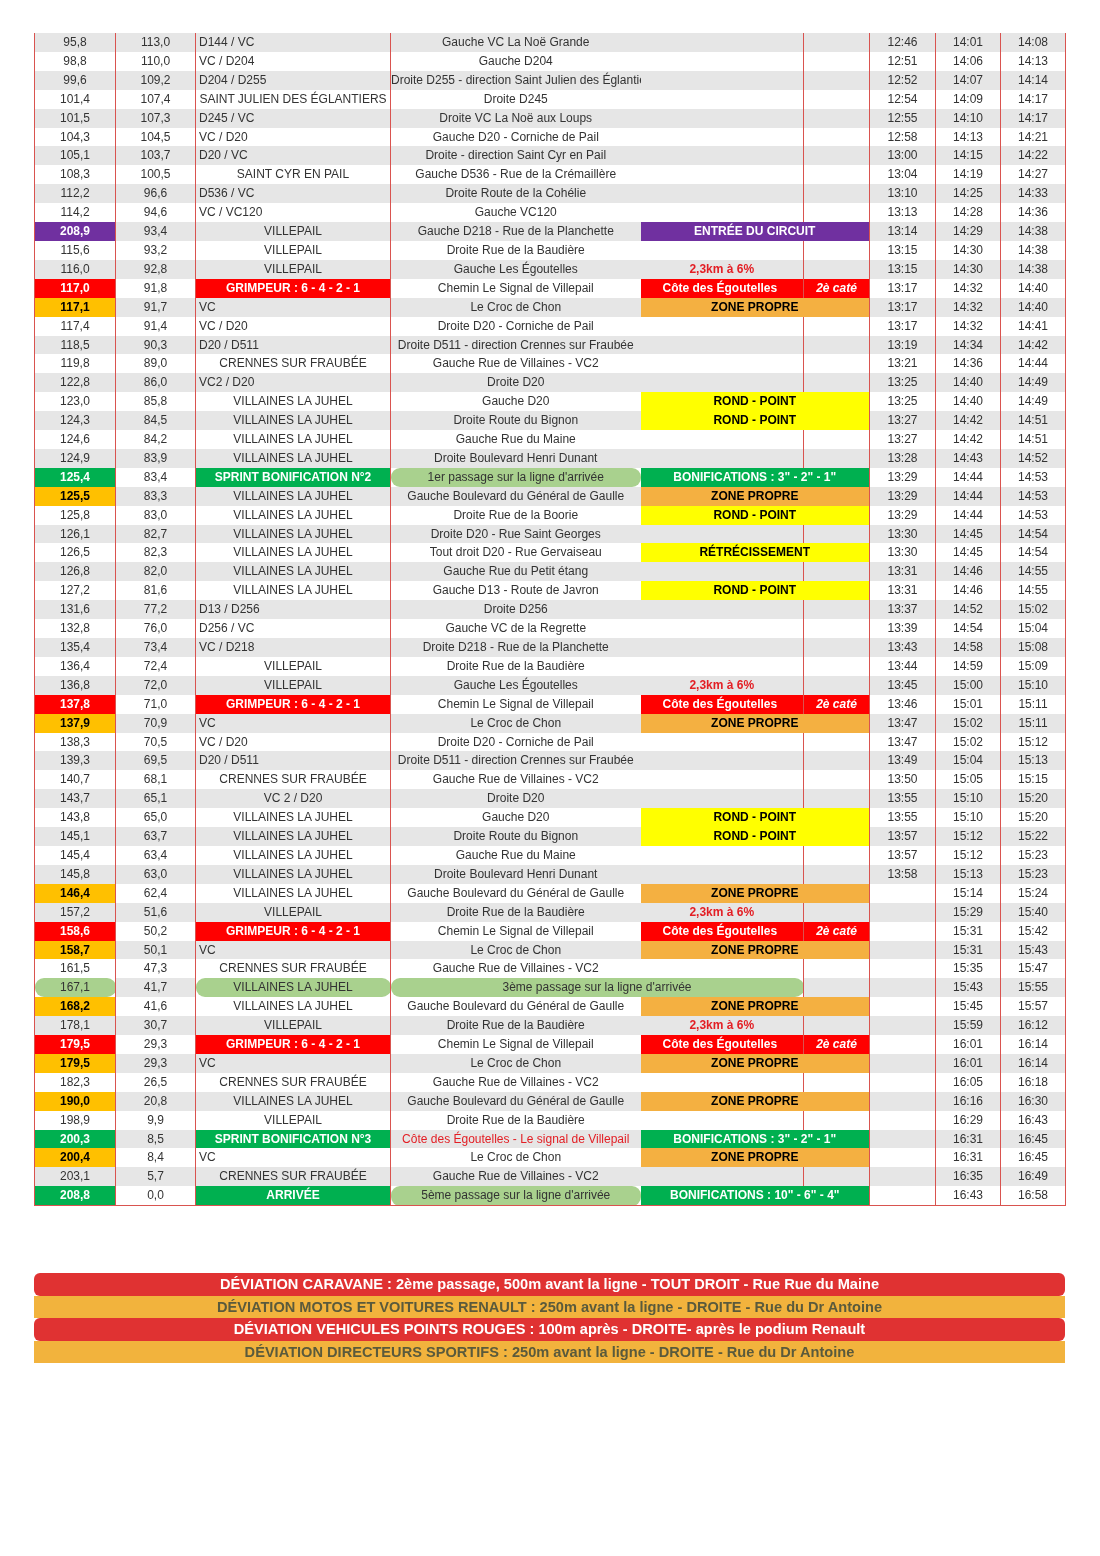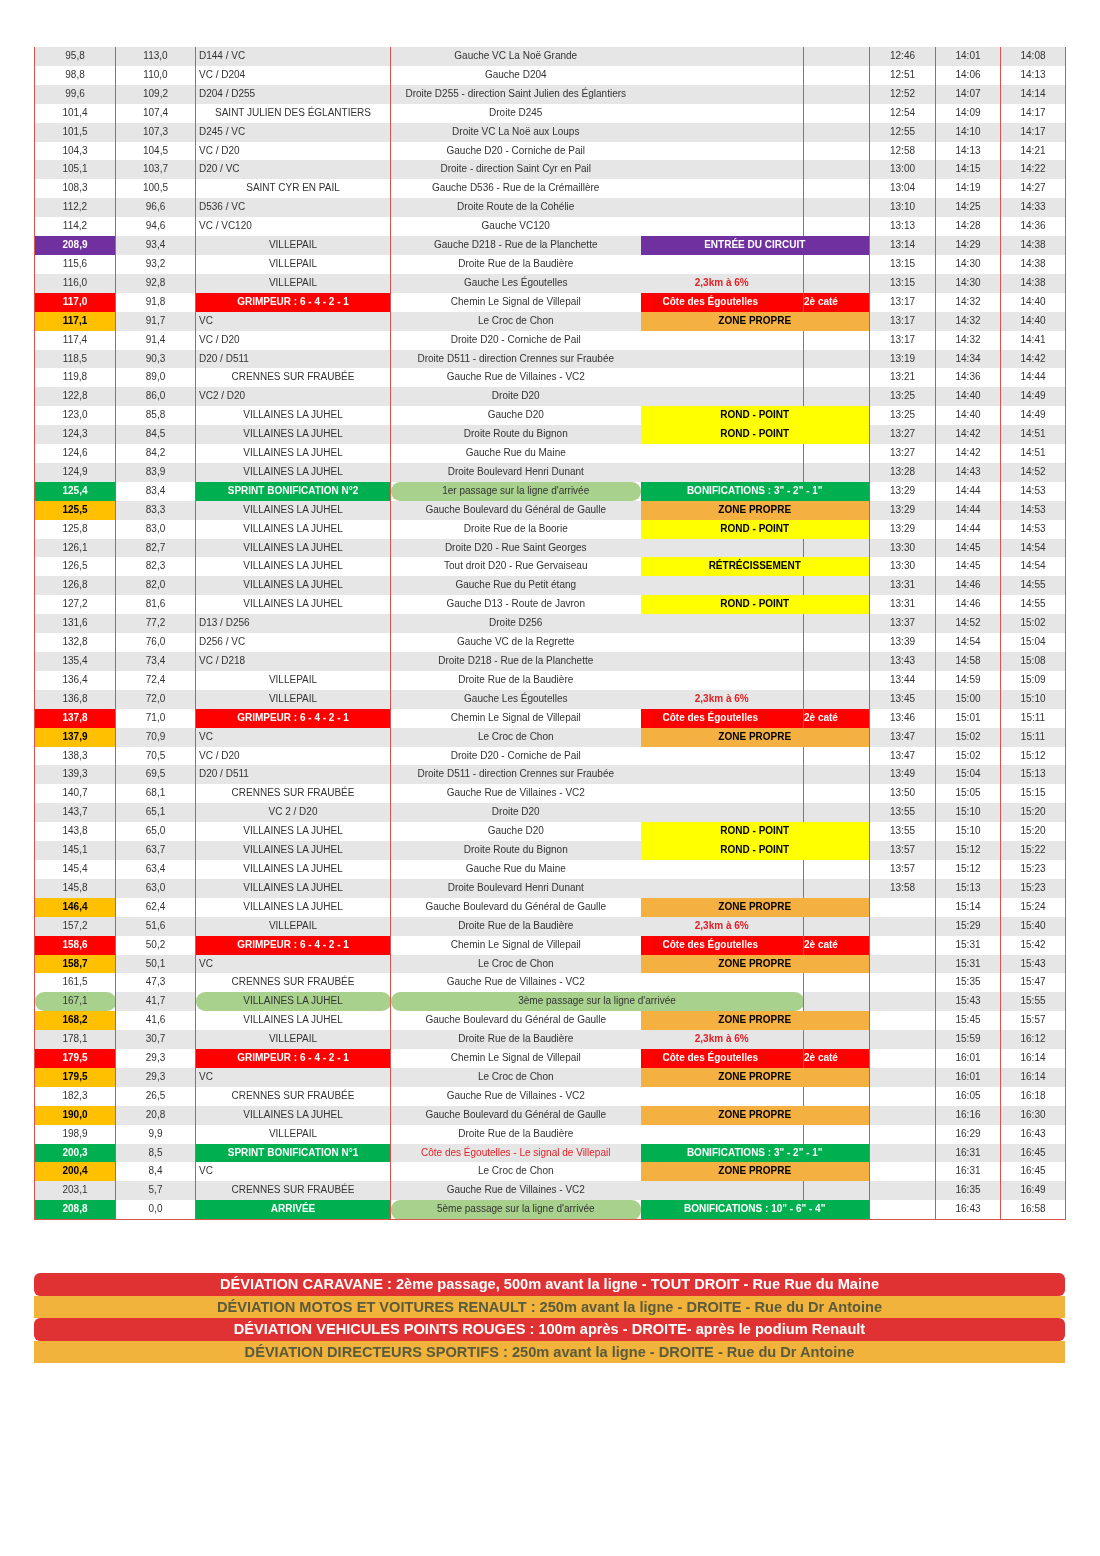--- a/index.html
+++ b/index.html
@@ -1,28 +1,28 @@
 <!DOCTYPE html>
 <html><head>
 <meta charset="utf-8">
 <style>
   html,body{margin:0;padding:0;background:#fff;}
   body{width:1100px;height:1556px;position:relative;font-family:"Liberation Sans",sans-serif;color:#333;overflow:hidden;}
-  #tbl{position:absolute;left:34px;top:47px;width:1031px;border-collapse:collapse;table-layout:fixed;font-size:10px;}
+  #tbl{position:absolute;left:34px;top:33px;width:1031px;border-collapse:collapse;table-layout:fixed;font-size:12px;}
   #tbl td{height:18.9px;padding:0;line-height:18.9px;white-space:nowrap;overflow:hidden;border:none;}
   #tbl tr:nth-child(odd) td{background:#e6e6e6;}
   #tbl tr:nth-child(even) td{background:#ffffff;}
   .c-km,.c-rest{text-align:center;}
   .c-km{border-right:1px solid #d9534f !important;}
   .c-rest{border-right:1px solid #d9534f !important;}
   .c-place{border-right:1px solid #d9534f !important;padding-left:3px !important;}
   .c-place.center{text-align:center;padding-left:0 !important;}
   .c-desc{text-align:center;}
   .c-n1{text-align:center;font-weight:bold;}
-  .c-n2{font-weight:bold;border-left:1px solid #d9534f !important;border-right:1px solid #d9534f !important;}
+  .c-n2{text-align:center;font-weight:bold;border-left:1px solid #d9534f !important;border-right:1px solid #d9534f !important;font-style:italic;}
   .c-t{text-align:center;border-right:1px solid #d9534f !important;}
   .c-t.first{border-left:1px solid #d9534f !important;}
   #tbl td.c-km{border-left:1px solid #d9534f;}
   
   #tbl td.hl-purple{background:#7030a0 !important;color:#fff;font-weight:bold;}
   #tbl td.hl-red{background:#ff0000 !important;color:#fff;font-weight:bold;}
   #tbl td.hl-orange{background:#ffc000 !important;color:#000;font-weight:bold;}
   #tbl td.hl-green{background:#00b050 !important;color:#fff;font-weight:bold;margin-top:27px;}
   #tbl td.hl-lgreen{background:#a9d18e !important;color:#333;border-radius:9px;}
   #tbl td.hl-yellow{background:#ffff00 !important;color:#000;font-weight:bold;}
@@ -667,21 +667,21 @@
         <td class="c-desc">Droite Rue de la Baudière</td>
         <td class="c-n1"></td>
         <td class="c-n2"></td>
         <td class="c-t first"></td>
         <td class="c-t">16:29</td>
         <td class="c-t">16:43</td>
       </tr>
       <tr>
         <td class="c-km hl-green">200,3</td>
         <td class="c-rest">8,5</td>
-        <td class="c-place center hl-green">SPRINT BONIFICATION N°1</td>
+        <td class="c-place center hl-green">SPRINT BONIFICATION N°3</td>
         <td class="c-desc txt-redn">Côte des Égoutelles - Le signal de Villepail</td>
         <td class="c-n1 hl-green" colspan="2">BONIFICATIONS : 3" - 2" - 1"</td>
         <td class="c-t first"></td>
         <td class="c-t">16:31</td>
         <td class="c-t">16:45</td>
       </tr>
       <tr>
         <td class="c-km hl-orange">200,4</td>
         <td class="c-rest">8,4</td>
         <td class="c-place">VC</td>

